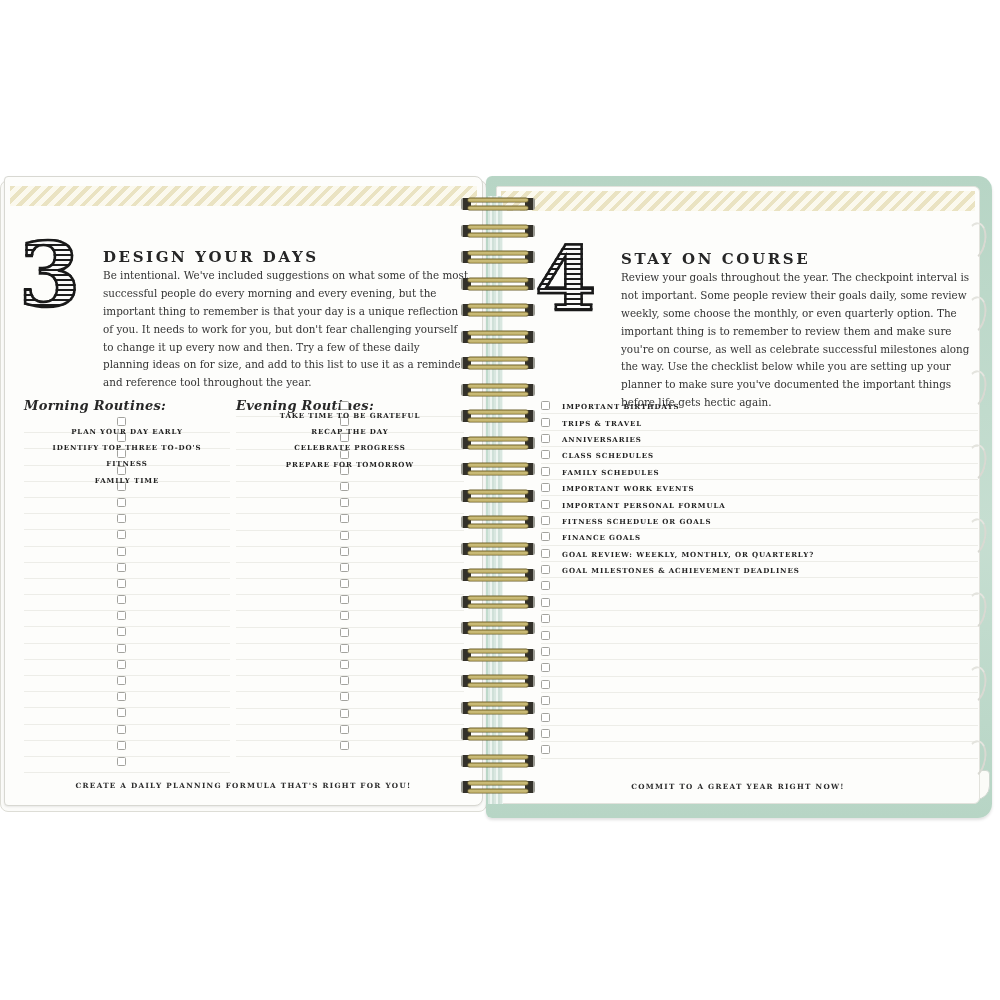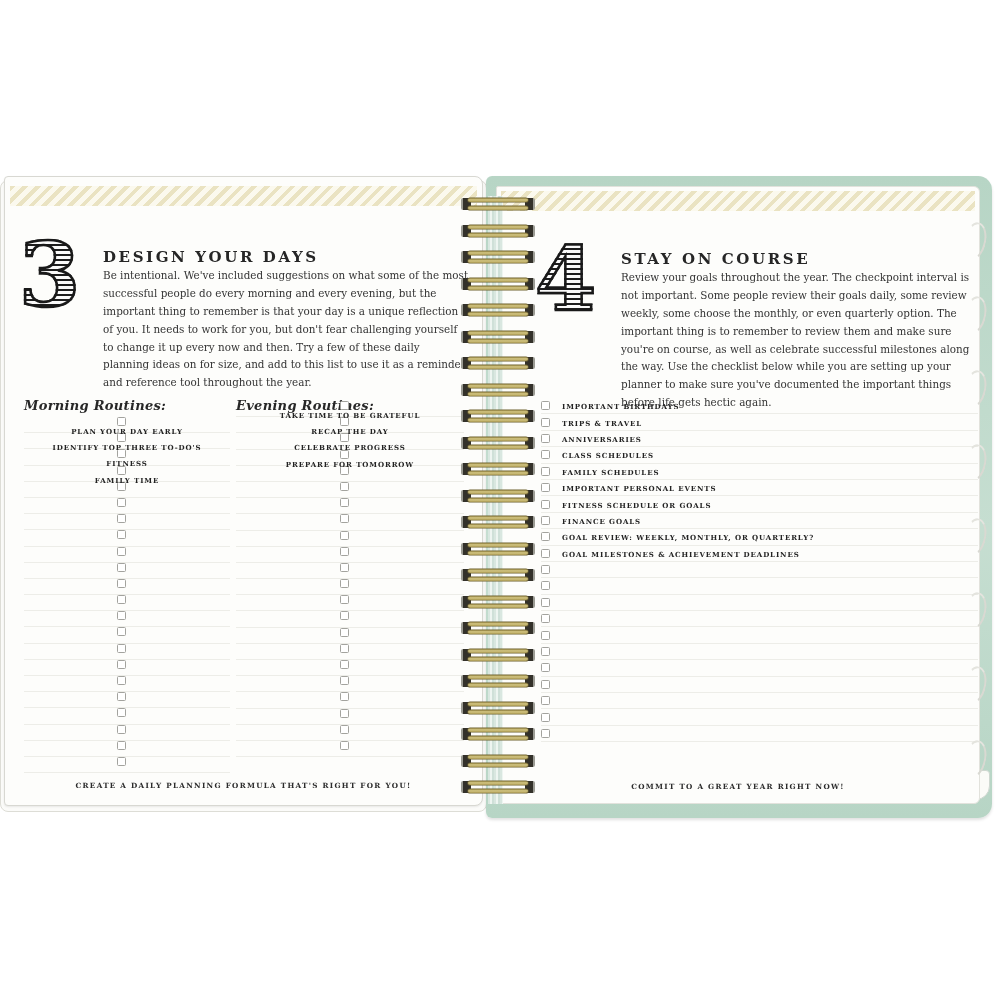--- a/index.html
+++ b/index.html
@@ -323,21 +323,25 @@
       <div class="row">
         <span class="cbx"></span>
         <span class="lbl">CLASS SCHEDULES</span>
       </div>
       <div class="row">
         <span class="cbx"></span>
         <span class="lbl">FAMILY SCHEDULES</span>
       </div>
       <div class="row">
         <span class="cbx"></span>
-        <span class="lbl">IMPORTANT PERSONAL EVENTS</span>
+        <span class="lbl">IMPORTANT WORK EVENTS</span>
+      </div>
+      <div class="row">
+        <span class="cbx"></span>
+        <span class="lbl">IMPORTANT PERSONAL FORMULA</span>
       </div>
       <div class="row">
         <span class="cbx"></span>
         <span class="lbl">FITNESS SCHEDULE OR GOALS</span>
       </div>
       <div class="row">
         <span class="cbx"></span>
         <span class="lbl">FINANCE GOALS</span>
       </div>
       <div class="row">

